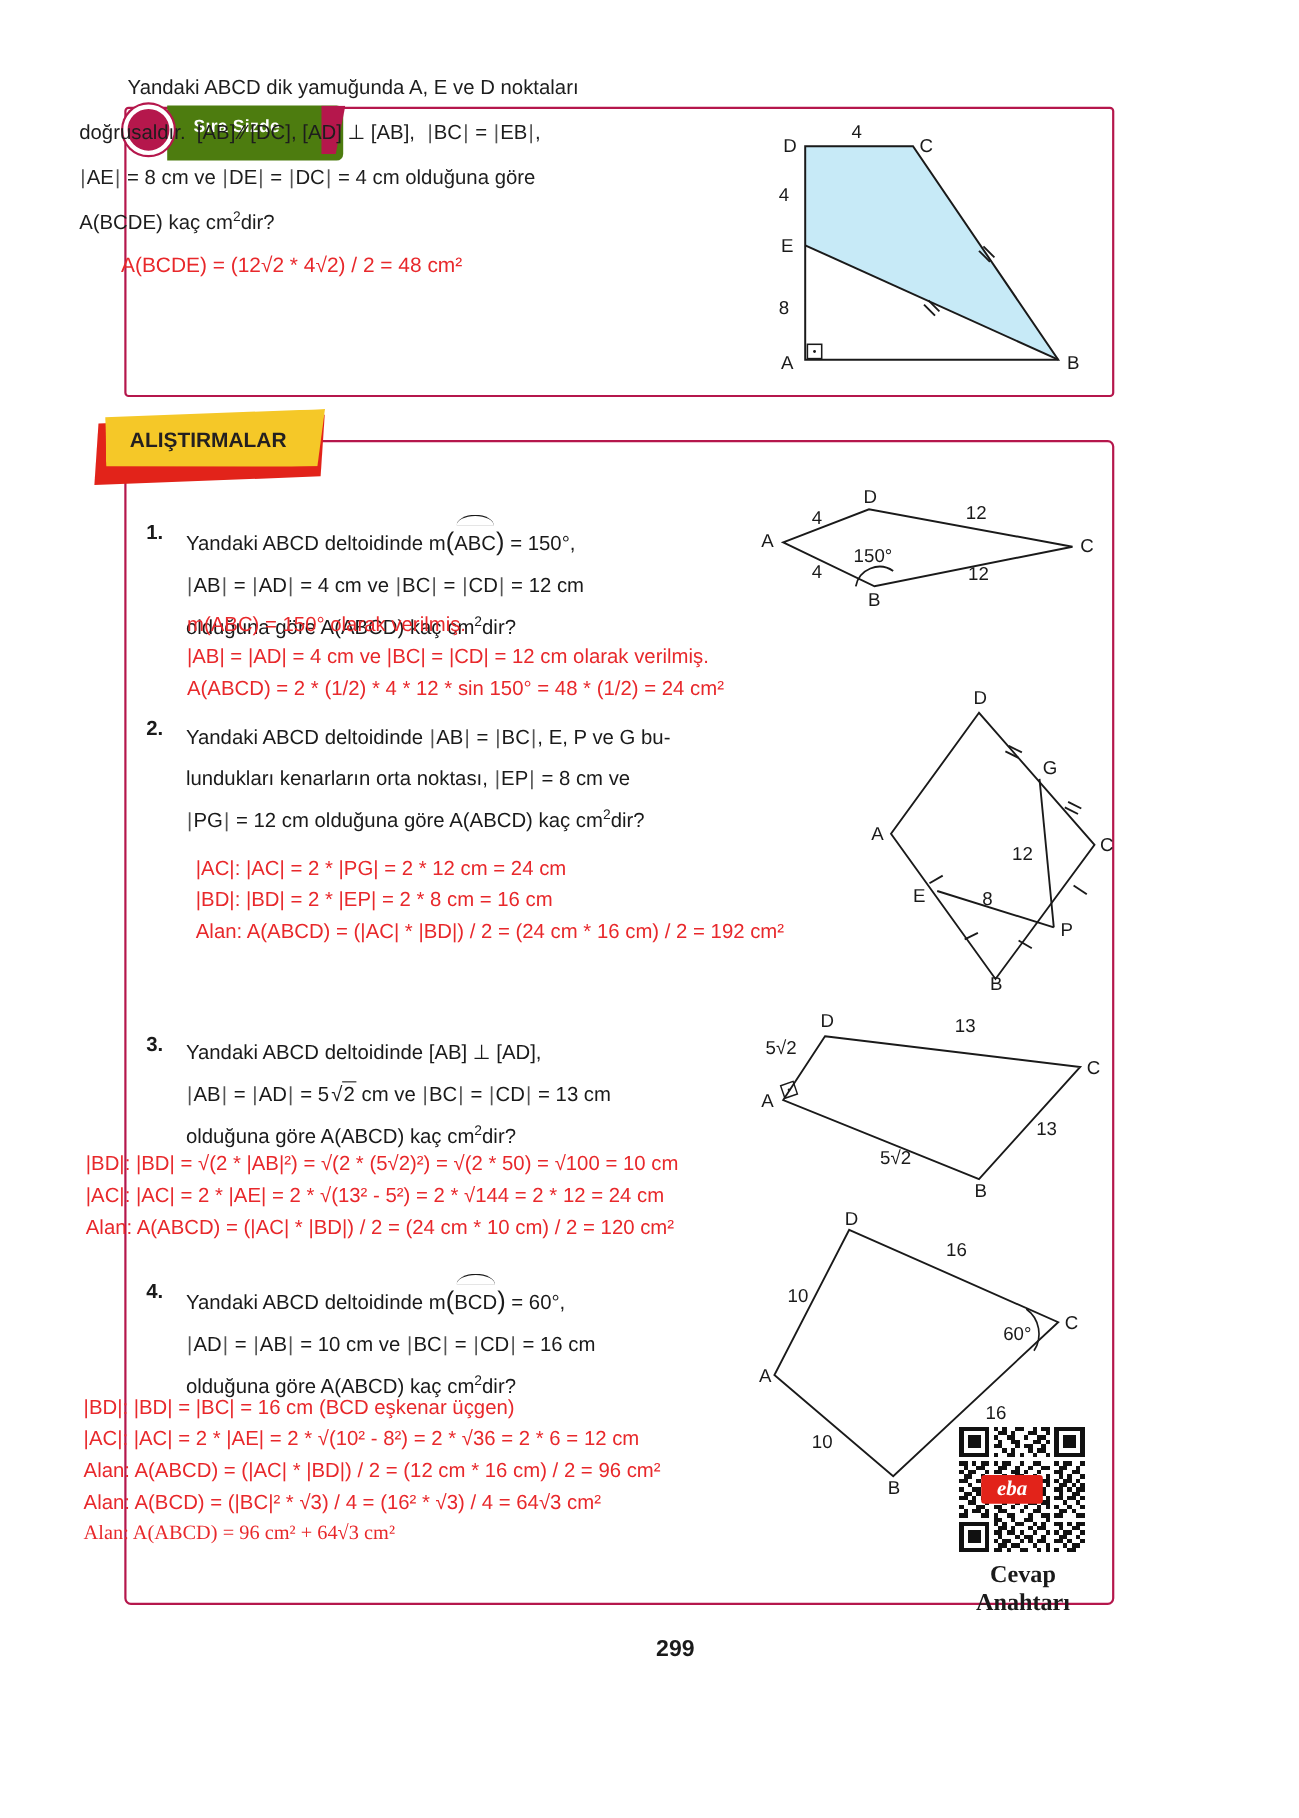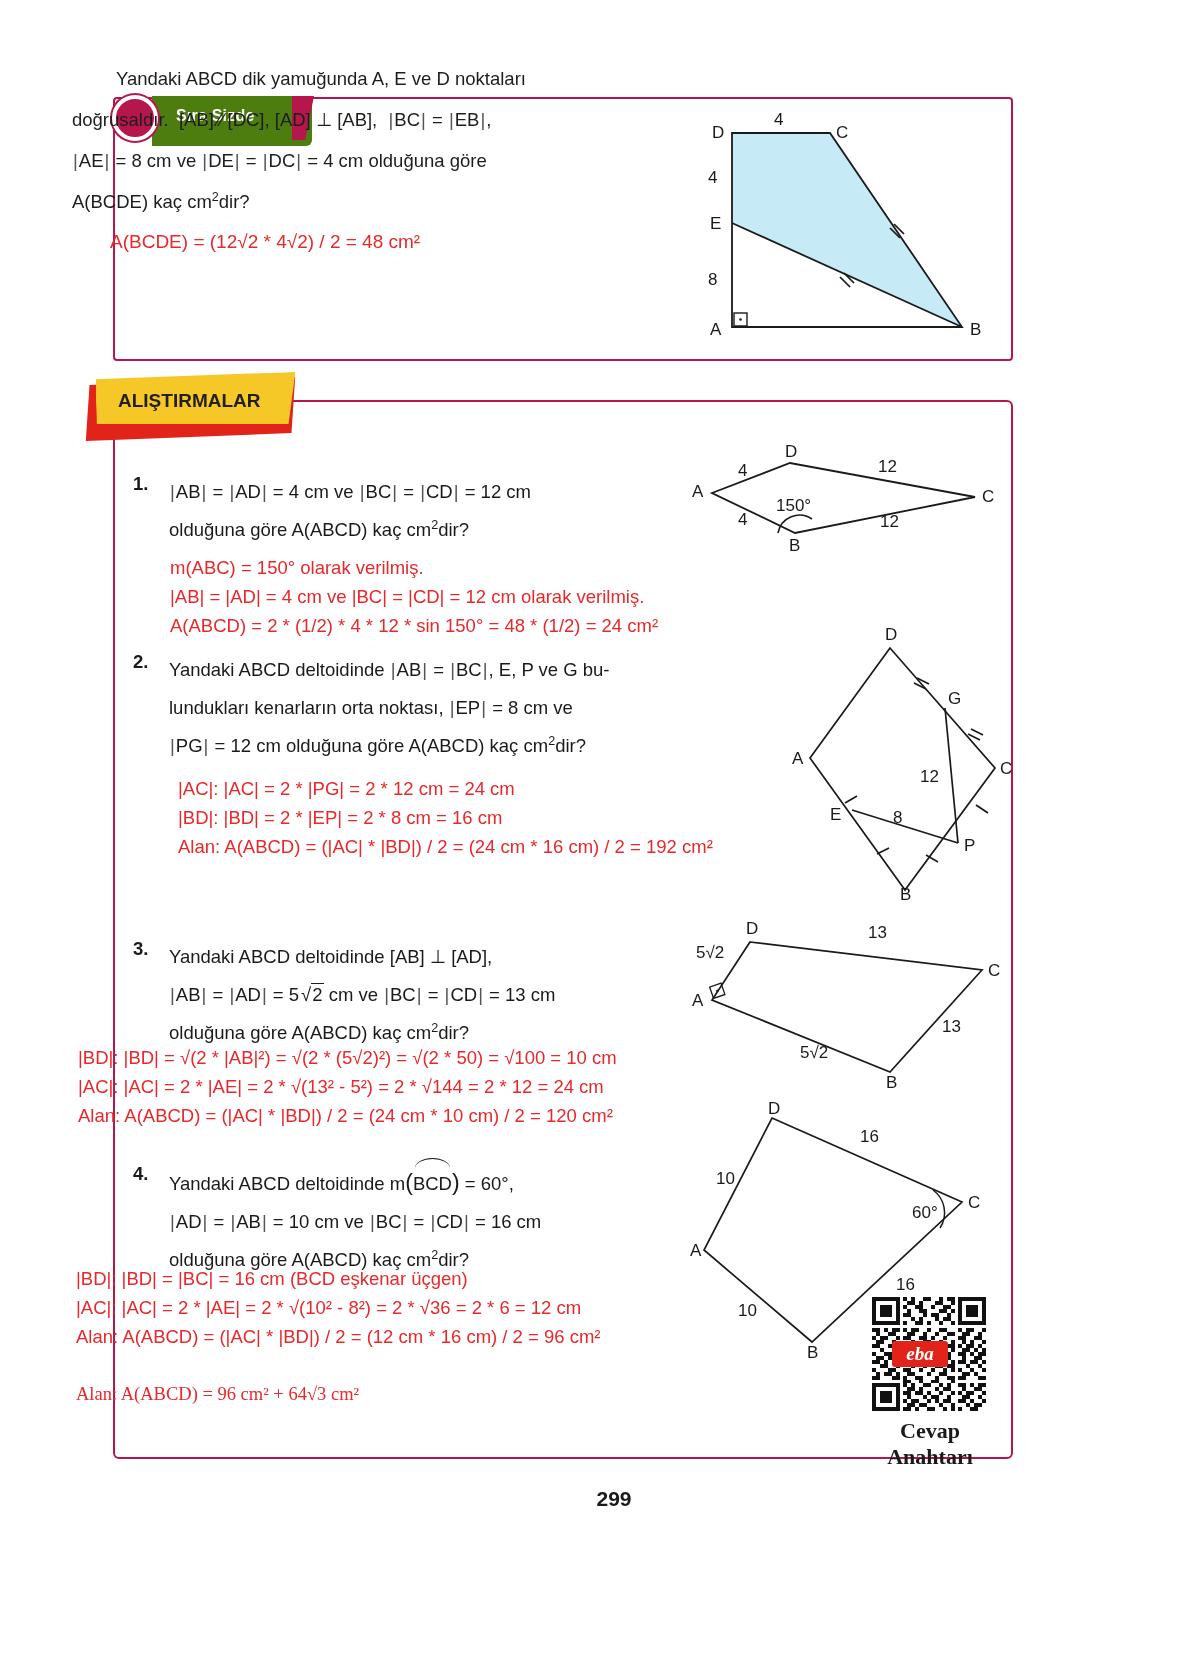--- a/index.html
+++ b/index.html
@@ -150,20 +150,21 @@
   <div id="alist-box"></div>
   <div id="alist-shadow"></div>
   <div id="alist-banner"></div>
   <div style="position:absolute;left:118px;top:390px;text-align:center;">
     <span style="font-size:19px;font-weight:bold;color:#231f20;">ALIŞTIRMALAR</span>
   </div>
 
   <div class="ex" style="left:133px;top:473px;width:560px;">
     <div class="num">1.</div>
     <div class="body">
+      <div>Yandaki ABCD deltoidinde m<span style="font-size:1.25em;">(</span><span class="arcwrap"><span class="arcline"></span>ABC</span><span style="font-size:1.25em;">)</span> = 150°,</div>
       <div><span class="abs">AB</span> = <span class="abs">AD</span> = 4 cm ve <span class="abs">BC</span> = <span class="abs">CD</span> = 12 cm</div>
       <div>olduğuna göre A(ABCD) kaç cm<sup>2</sup>dir?</div>
     </div>
   </div>
   <div class="ans" style="left:170px;top:553px;">m(ABC) = 150° olarak verilmiş.</div>
   <div class="ans" style="left:170px;top:582px;">|AB| = |AD| = 4 cm ve |BC| = |CD| = 12 cm olarak verilmiş.</div>
   <div class="ans" style="left:170px;top:611px;">A(ABCD) = 2 * (1/2) * 4 * 12 * sin 150° = 48 * (1/2) = 24 cm²</div>
 
   <svg class="fig" style="left:690px;top:445px;" width="310" height="115" viewBox="0 0 310 115">
     <path d="M22,48 L100,18 L285,52 L105,88 Z" fill="none" stroke="#1a1a1a" stroke-width="1.8"></path>
@@ -248,20 +249,21 @@
     <div class="num">4.</div>
     <div class="body">
       <div>Yandaki ABCD deltoidinde m<span style="font-size:1.25em;">(</span><span class="arcwrap"><span class="arcline"></span>BCD</span><span style="font-size:1.25em;">)</span> = 60°,</div>
       <div><span class="abs">AD</span> = <span class="abs">AB</span> = 10 cm ve <span class="abs">BC</span> = <span class="abs">CD</span> = 16 cm</div>
       <div>olduğuna göre A(ABCD) kaç cm<sup>2</sup>dir?</div>
     </div>
   </div>
   <div class="ans" style="left:76px;top:1264px;">|BD|: |BD| = |BC| = 16 cm (BCD eşkenar üçgen)</div>
   <div class="ans" style="left:76px;top:1293px;">|AC|: |AC| = 2 * |AE| = 2 * √(10² - 8²) = 2 * √36 = 2 * 6 = 12 cm</div>
   <div class="ans" style="left:76px;top:1322px;">Alan: A(ABCD) = (|AC| * |BD|) / 2 = (12 cm * 16 cm) / 2 = 96 cm²</div>
+  <div class="ans" style="left:76px;top:1351px;">Alan: A(BCD) = (|BC|² * √3) / 4 = (16² * √3) / 4 = 64√3 cm²</div>
   <div class="ans" style="left:76px;top:1380px;font-family:Liberation Serif, serif;">Alan: A(ABCD) = 96 cm² + 64√3 cm²</div>
 
   <svg class="fig" style="left:690px;top:1110px;" width="310" height="250" viewBox="0 0 310 250">
     <path d="M82,8 L272,92 L122,232 L14,140 Z" fill="none" stroke="#1a1a1a" stroke-width="1.7"></path>
     <path d="M243,80 A28,28 0 0 1 250,118" fill="none" stroke="#1a1a1a" stroke-width="1.5"></path>
     <text class="flab" x="78" y="4">D</text>
     <text class="flab" x="278" y="98">C</text>
     <text class="flab" x="0" y="146">A</text>
     <text class="flab" x="117" y="248">B</text>
     <text class="flab" x="170" y="32">16</text>

